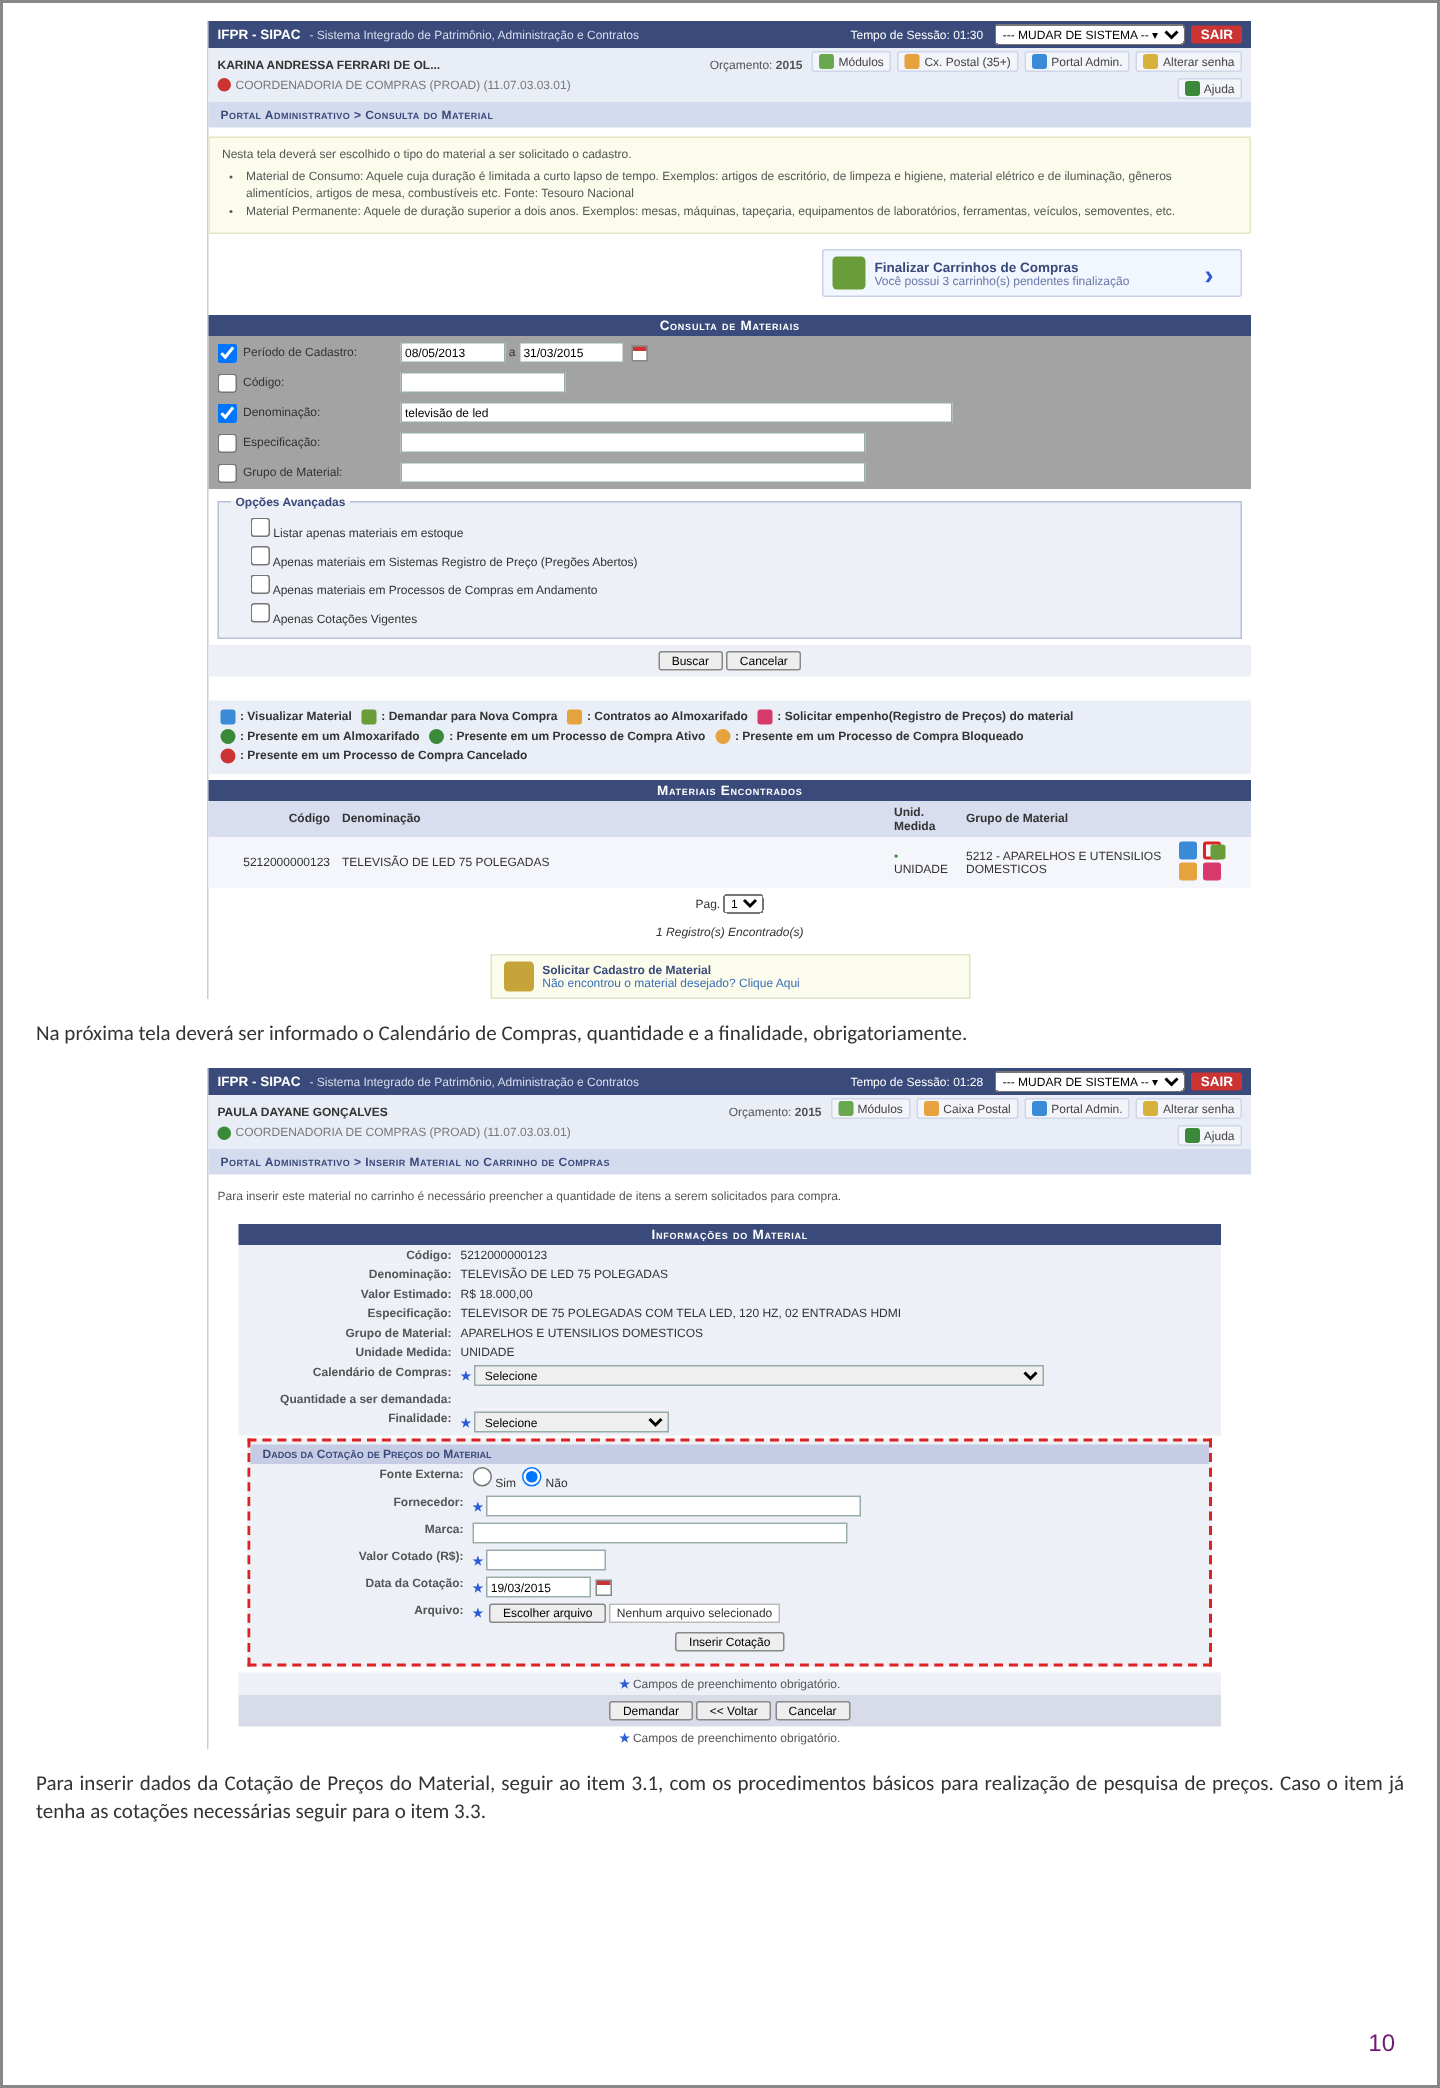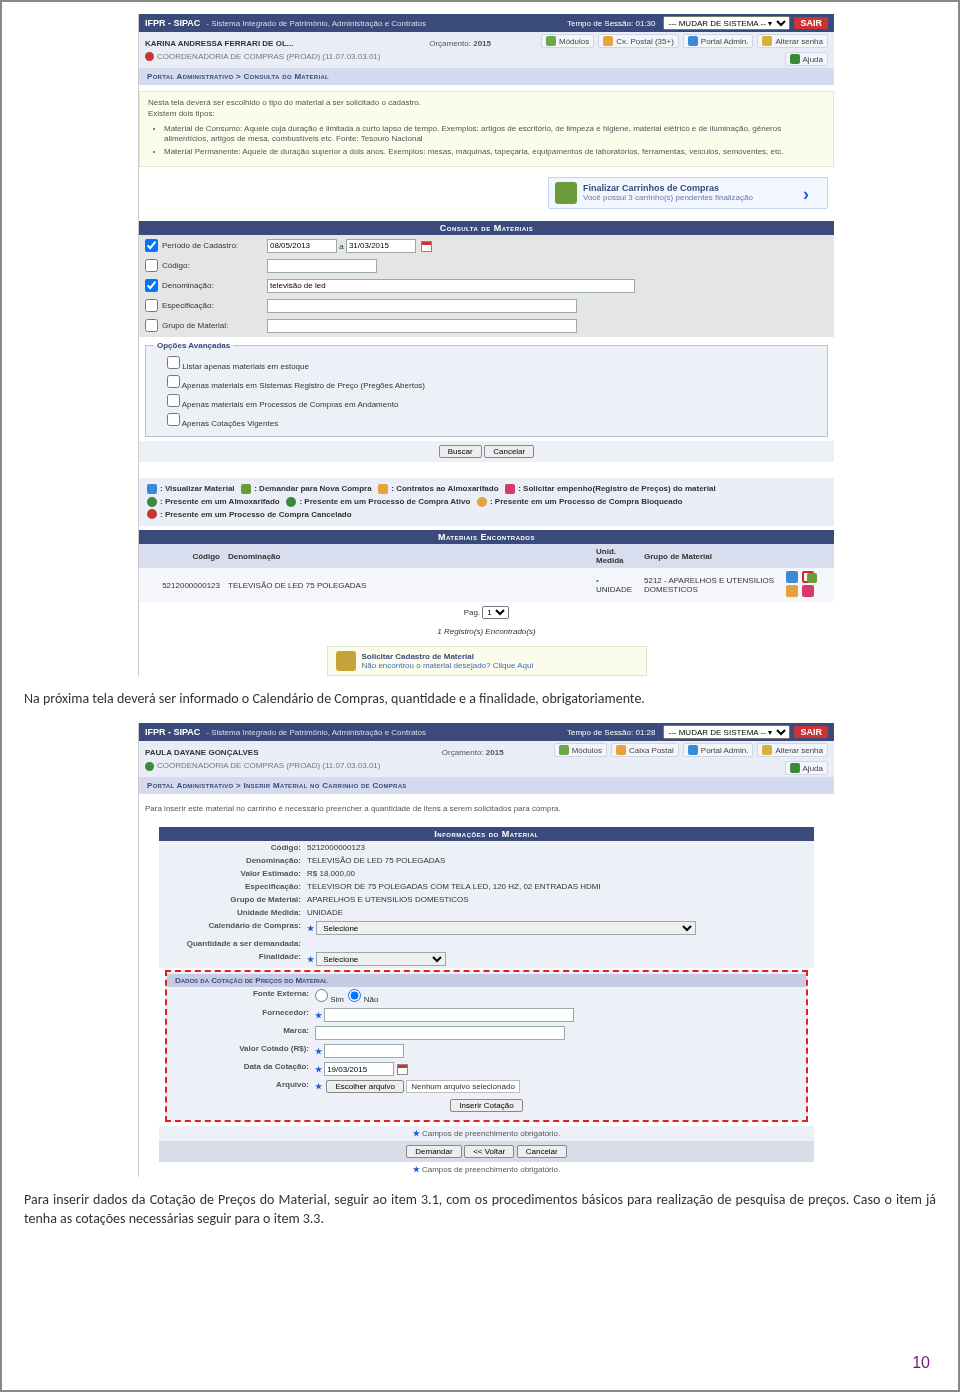--- a/index.html
+++ b/index.html
@@ -16,21 +16,21 @@
   .topbar .brand { font-weight: bold; margin-right: 6px; }
   .topbar .subtitle { flex: 1; font-size: 8px; color: #d8dcec; }
   .topbar .sess { font-size: 8px; margin-right: 8px; }
   .topbar select { font-size: 8px; height: 14px; }
   .topbar .sair { background: #c33; color: #fff; font-weight: bold; padding: 1px 6px; margin-left: 4px; font-size: 9px; border-radius: 2px; }
 
   
   .userline { background: #e9edf6; padding: 2px 6px; display: flex; align-items: flex-end; font-size: 8px; }
   .userline .uname { flex: 0 0 auto; font-weight: bold; color: #333; }
   .userline .orc { margin-left: auto; margin-right: 6px; color: #555; }
-  .userline .toolarea { display: flex; gap: 4px; margin-left: 44px; }
+  .userline .toolarea { display: flex; gap: 4px; }
   .tool { display: inline-flex; align-items: center; background: #f3f5fa; border: 1px solid #cfd6e8; padding: 1px 4px; border-radius: 2px; font-size: 8px; color: #444; cursor: pointer; gap: 3px; }
   .tool .ic { width: 10px; height: 10px; display: inline-block; background: #6a8; border-radius: 2px; }
 
   .depline { background: #e9edf6; padding: 2px 6px; display: flex; font-size: 8px; color: #777; }
   .depline .dep { flex: 1; }
   .depline .toolarea { display: flex; gap: 4px; }
 
   .breadcrumb { background: #d4dbee; padding: 4px 8px; font-size: 8px; font-weight: bold; color: #3a4a7a; font-variant: small-caps; letter-spacing: 0.3px; }
 
   .infobox { background: #fcfcec; border: 1px solid #e6e6c8; color: #555; font-size: 8px; margin: 6px 0 4px 0; padding: 6px 8px; line-height: 1.35; }
@@ -41,21 +41,21 @@
   .cart-callout .cart-icon { width: 22px; height: 22px; background: #6a9c3a; border-radius: 3px; }
   .cart-callout .cart-text { flex: 1; }
   .cart-callout .cart-title { font-weight: bold; color: #3a4a7a; font-size: 9px; }
   .cart-callout .cart-sub { font-size: 8px; color: #6978a8; }
   .cart-callout .arrow { width: 18px; height: 18px; color: #2a5bd7; font-size: 18px; font-weight: bold; }
 
   .clear { clear: both; }
 
   .section-bar { background: #3a4a7a; color: #fff; font-variant: small-caps; font-weight: bold; text-align: center; padding: 2px 18px; font-size: 9px; letter-spacing: 0.5px; margin-top: 4px; }
 
-  .form-tbl { width: 100%; background: #e5e5e5; }
+  .form-tbl { width: 100%; background: #a3a3a3; }
   .form-tbl tr td { padding: 2px 4px; font-size: 8px; }
   .form-tbl .lbl { width: 120px; text-align: left; white-space: nowrap; }
   .form-tbl input[type=text] { border: 1px solid #9aa; padding: 1px 2px; font-size: 8px; height: 14px; }
   .form-tbl input[type=checkbox] { vertical-align: middle; margin-right: 4px; }
 
   fieldset.adv { border: 1px solid #b8c0d8; margin: 4px 6px; padding: 4px 8px 6px 8px; background: #edf0f7; }
   fieldset.adv legend { font-size: 8px; color: #3a4a7a; font-weight: bold; padding: 0 3px; }
   fieldset.adv label { display: block; padding: 2px 13px; font-size: 8px; }
 
   .btnrow { text-align: center; padding: 4px; background: #edf0f7; }
@@ -140,21 +140,20 @@
             <span class="ic" style="background:#3a8a3a"></span>
             <span>Ajuda</span>
           </span>
       </div>
     </div>
 
     <div class="breadcrumb">Portal Administrativo &gt; Consulta do Material</div>
 
     <div class="infobox">
       <div>Nesta tela deverá ser escolhido o tipo do material a ser solicitado o cadastro.</div>
-      <div>Existem dois tipos:</div>
       <ul>
         <li>Material de Consumo: Aquele cuja duração é limitada a curto lapso de tempo. Exemplos: artigos de escritório, de limpeza e higiene, material elétrico e de iluminação, gêneros alimentícios, artigos de mesa, combustíveis etc. Fonte: Tesouro Nacional</li>
         <li>Material Permanente: Aquele de duração superior a dois anos. Exemplos: mesas, máquinas, tapeçaria, equipamentos de laboratórios, ferramentas, veículos, semoventes, etc.</li>
       </ul>
     </div>
 
     <div class="cart-callout">
       <div class="cart-icon"></div>
       <div class="cart-text">
         <div class="cart-title">Finalizar Carrinhos de Compras</div>

